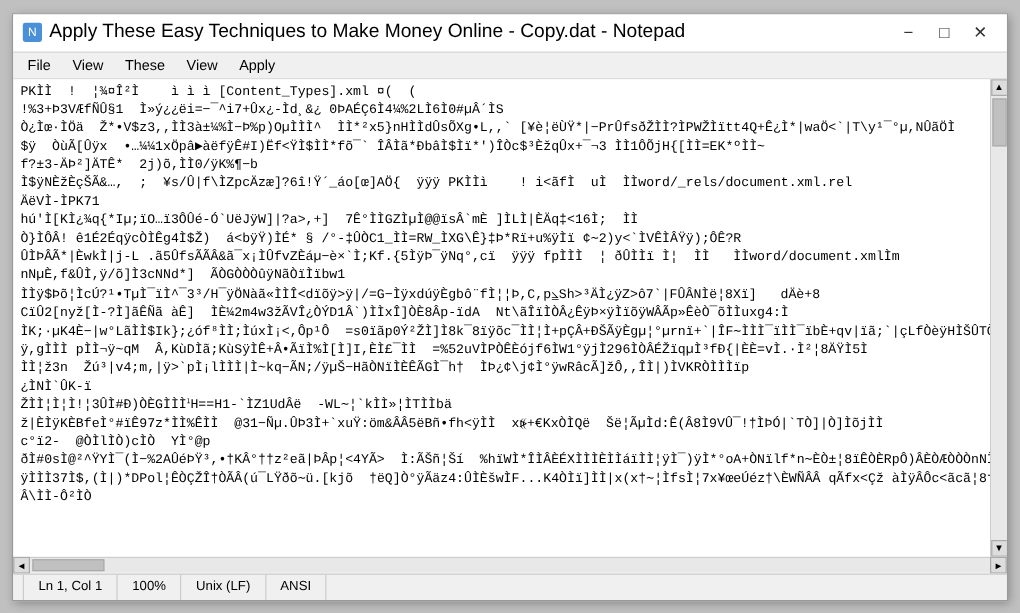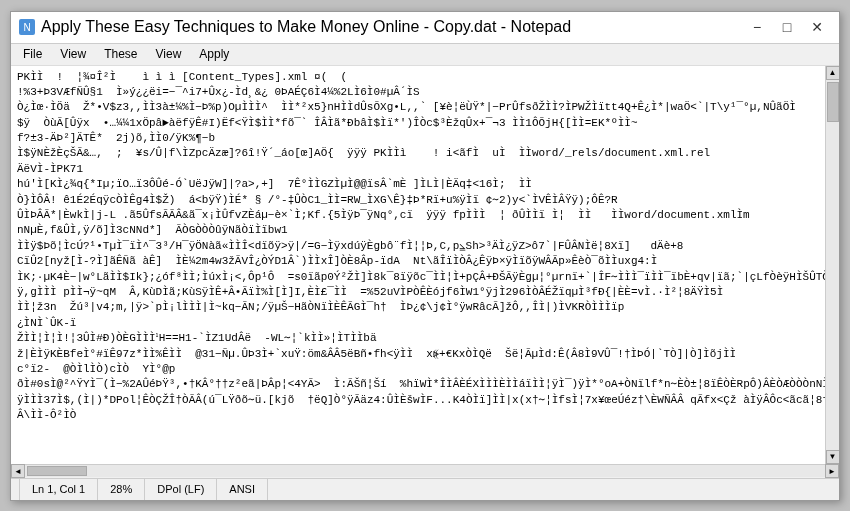--- a/index.html
+++ b/index.html
@@ -277,17 +277,17 @@
   <div class="bottom-scrollbar">
     <div class="h-scroll-btn">◄</div>
     <div class="h-scroll-track">
       <div class="h-scroll-thumb"></div>
     </div>
     <div class="h-scroll-btn">►</div>
   </div>
 
   <div class="status-bar">
     <span class="status-item">Ln 1, Col 1</span>
-    <span class="status-item">28%</span>
-    <span class="status-item">DPol (LF)</span>
+    <span class="status-item">100%</span>
+    <span class="status-item">Unix (LF)</span>
     <span class="status-item">ANSI</span>
   </div>
 </div>
 
 </body></html>

